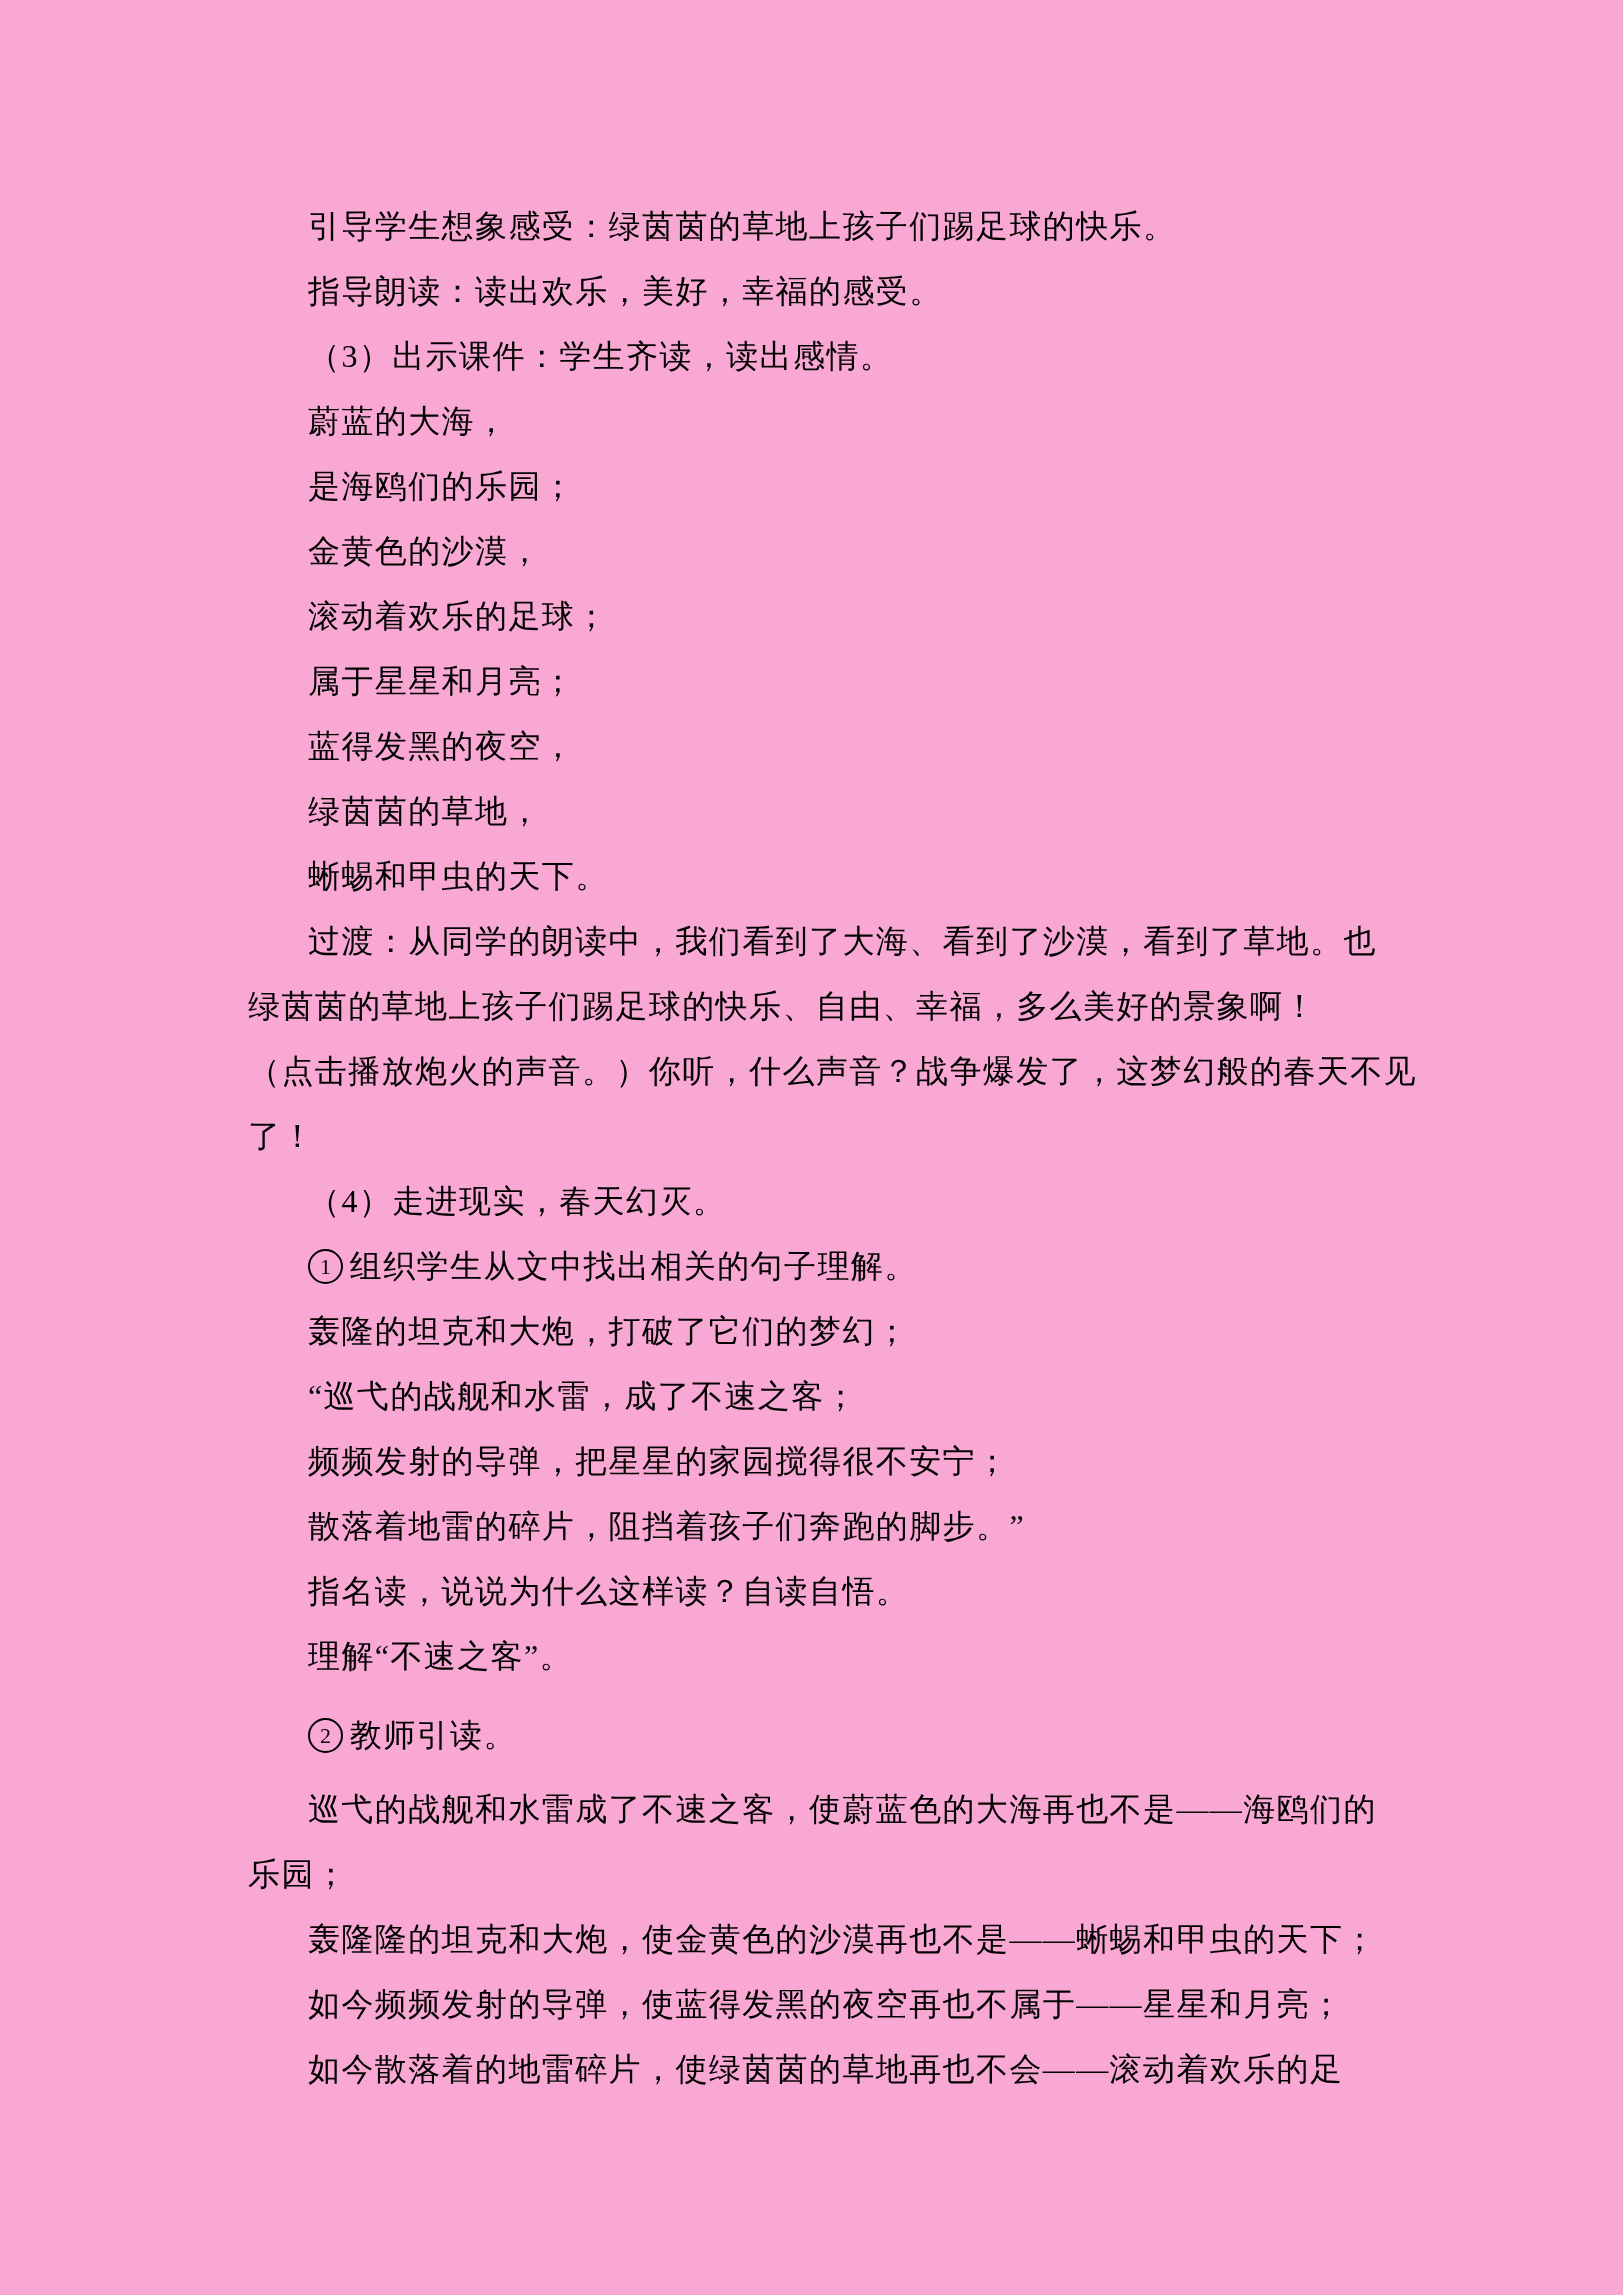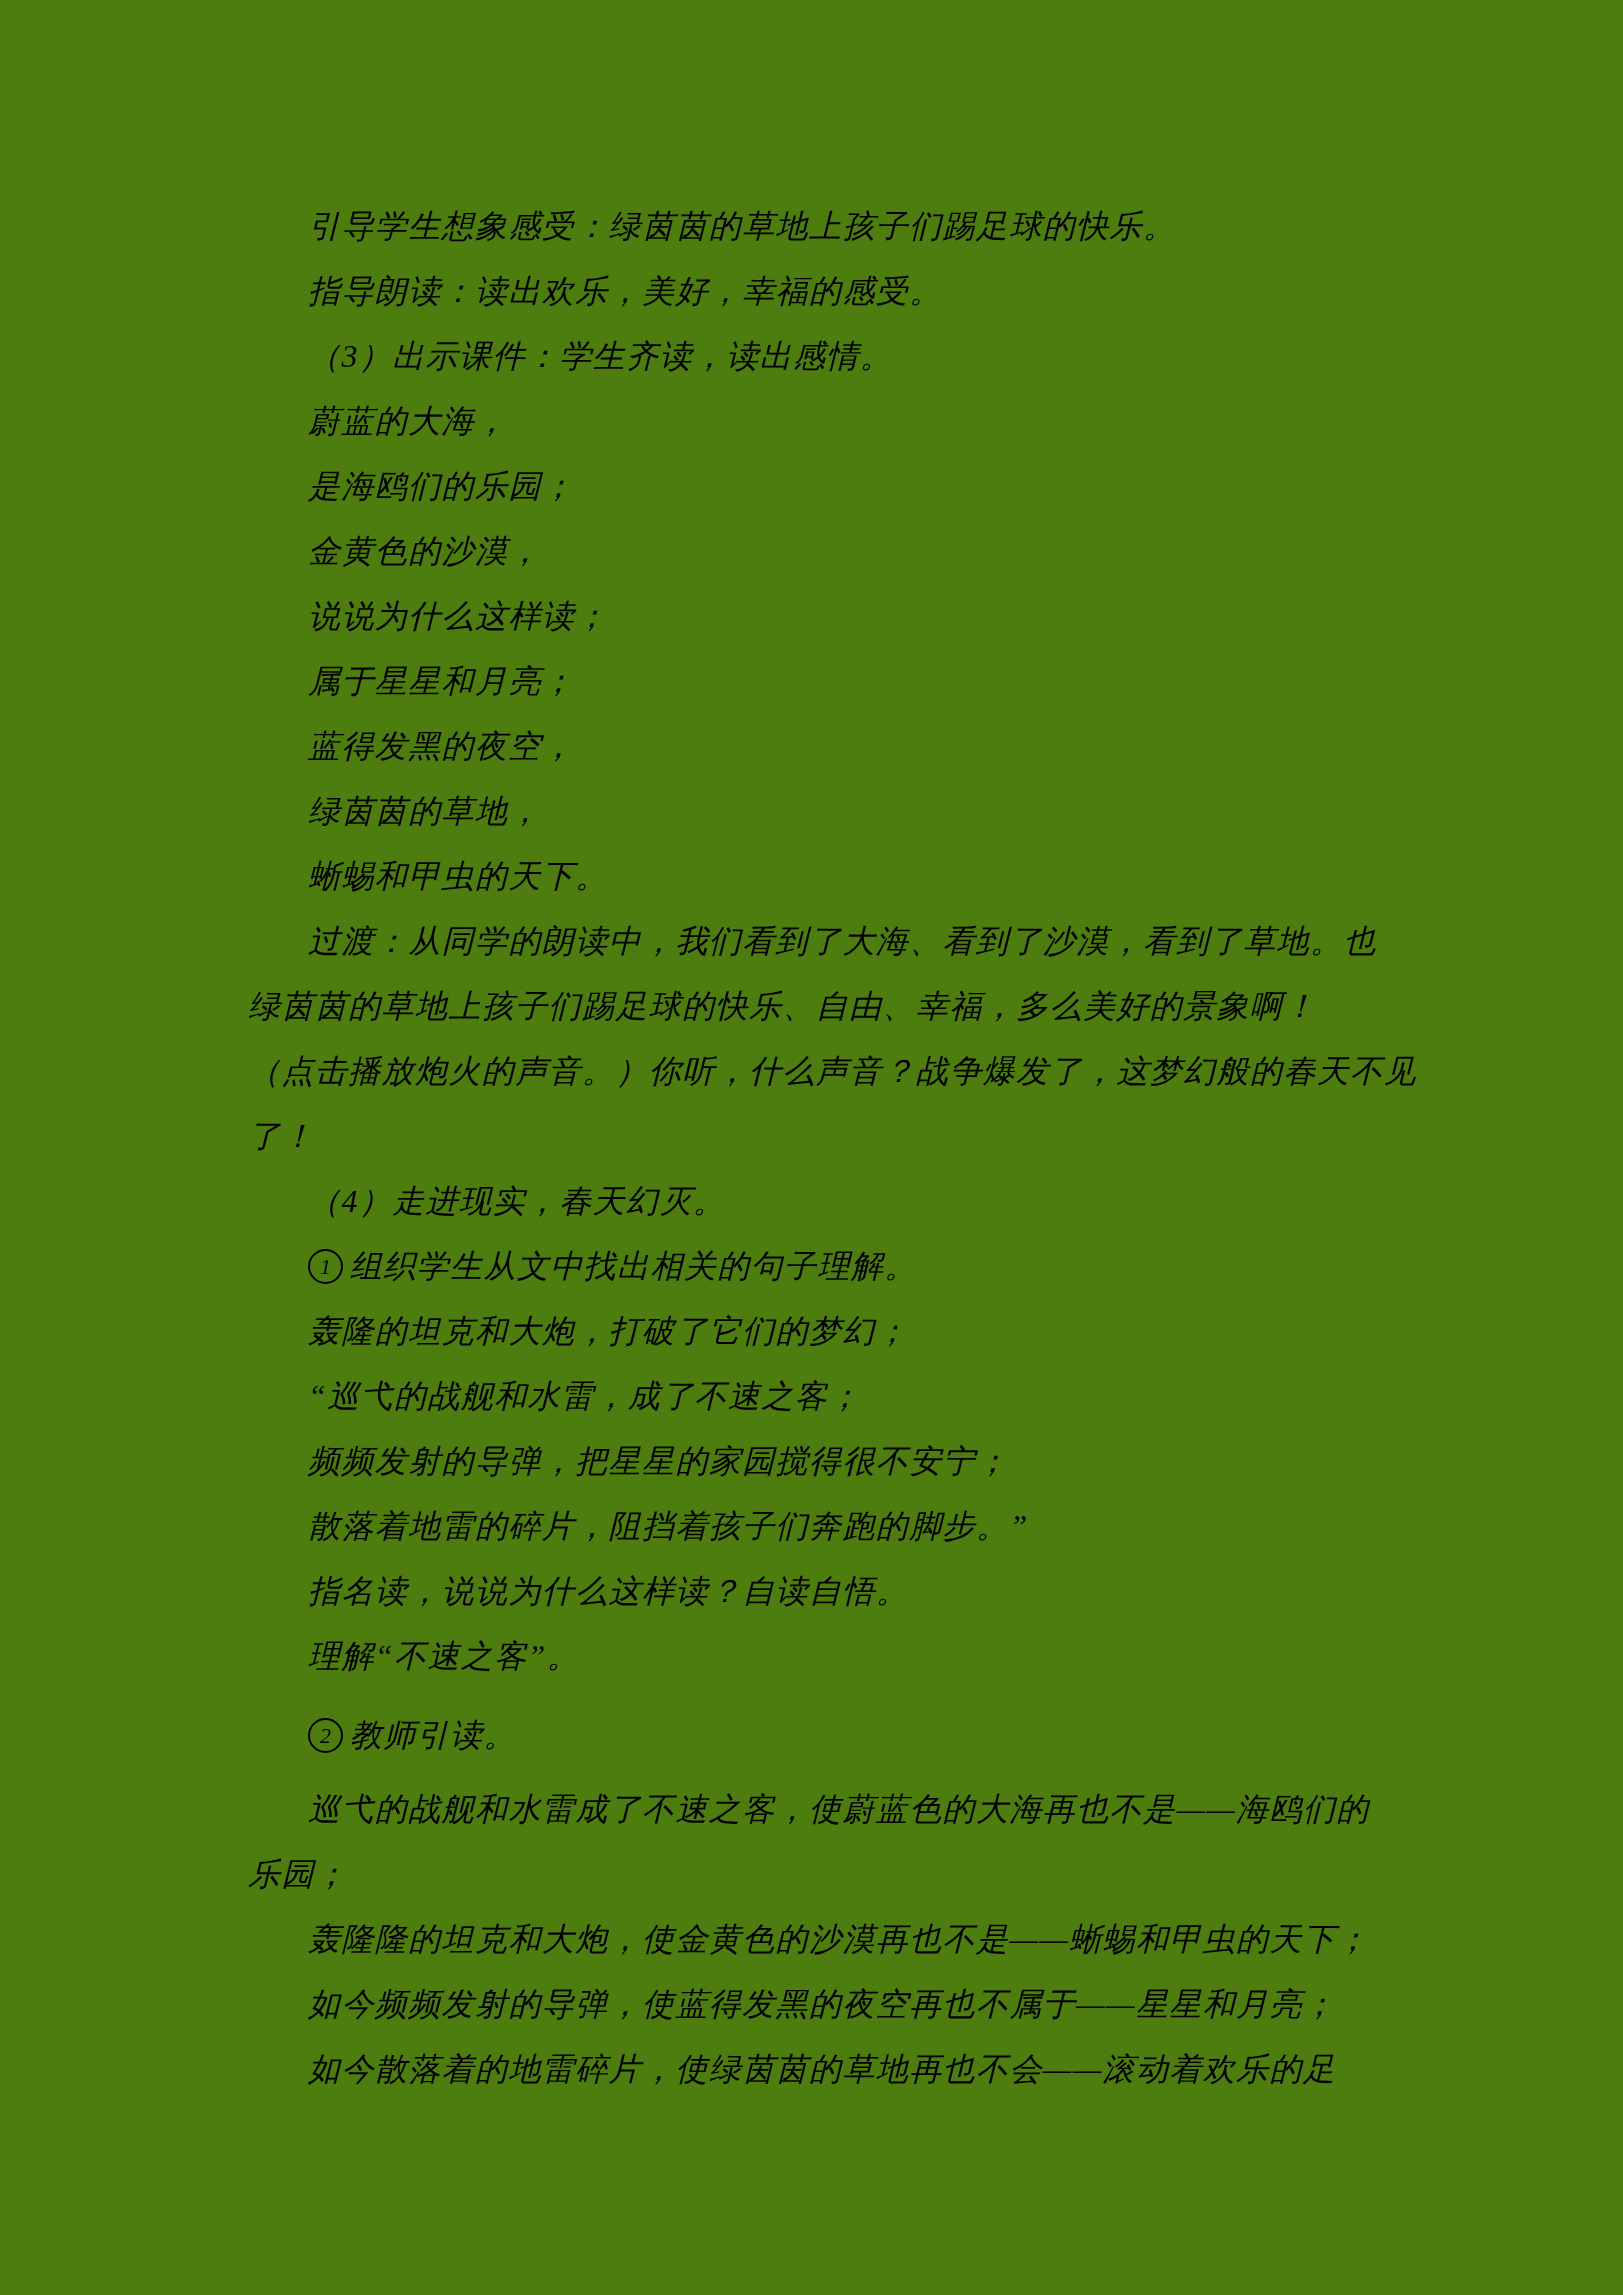--- a/index.html
+++ b/index.html
@@ -49,29 +49,29 @@
     line-height: 1;
     margin-right: 6.8px;
     vertical-align: middle;
     position: relative;
     top: -2.7px;
   }
 </style>
 </head>
 <body>
 
-<div class="page" style="background: #4d7c0f; color: rgb(0, 0, 0); font-style: italic;">
+<div class="page" style="background: #f9a8d4; color: rgb(0, 0, 0);">
   <div class="content" id="doc-lines">
       <div class="line indent"><span>引导学生想象感受：绿茵茵的草地上孩子们踢足球的快乐。</span></div>
       <div class="line indent"><span>指导朗读：读出欢乐，美好，幸福的感受。</span></div>
       <div class="line indent"><span>（3）出示课件：学生齐读，读出感情。</span></div>
       <div class="line indent"><span>蔚蓝的大海，</span></div>
       <div class="line indent"><span>是海鸥们的乐园；</span></div>
       <div class="line indent"><span>金黄色的沙漠，</span></div>
-      <div class="line indent"><span>说说为什么这样读；</span></div>
+      <div class="line indent"><span>滚动着欢乐的足球；</span></div>
       <div class="line indent"><span>属于星星和月亮；</span></div>
       <div class="line indent"><span>蓝得发黑的夜空，</span></div>
       <div class="line indent"><span>绿茵茵的草地，</span></div>
       <div class="line indent"><span>蜥蜴和甲虫的天下。</span></div>
       <div class="line indent"><span>过渡：从同学的朗读中，我们看到了大海、看到了沙漠，看到了草地。也</span></div>
       <div class="line"><span>绿茵茵的草地上孩子们踢足球的快乐、自由、幸福，多么美好的景象啊！</span></div>
       <div class="line"><span>（点击播放炮火的声音。）你听，什么声音？战争爆发了，这梦幻般的春天不见</span></div>
       <div class="line"><span>了！</span></div>
       <div class="line indent"><span>（4）走进现实，春天幻灭。</span></div>
       <div class="line indent"><span class="circ">1</span><span>组织学生从文中找出相关的句子理解。</span></div>

